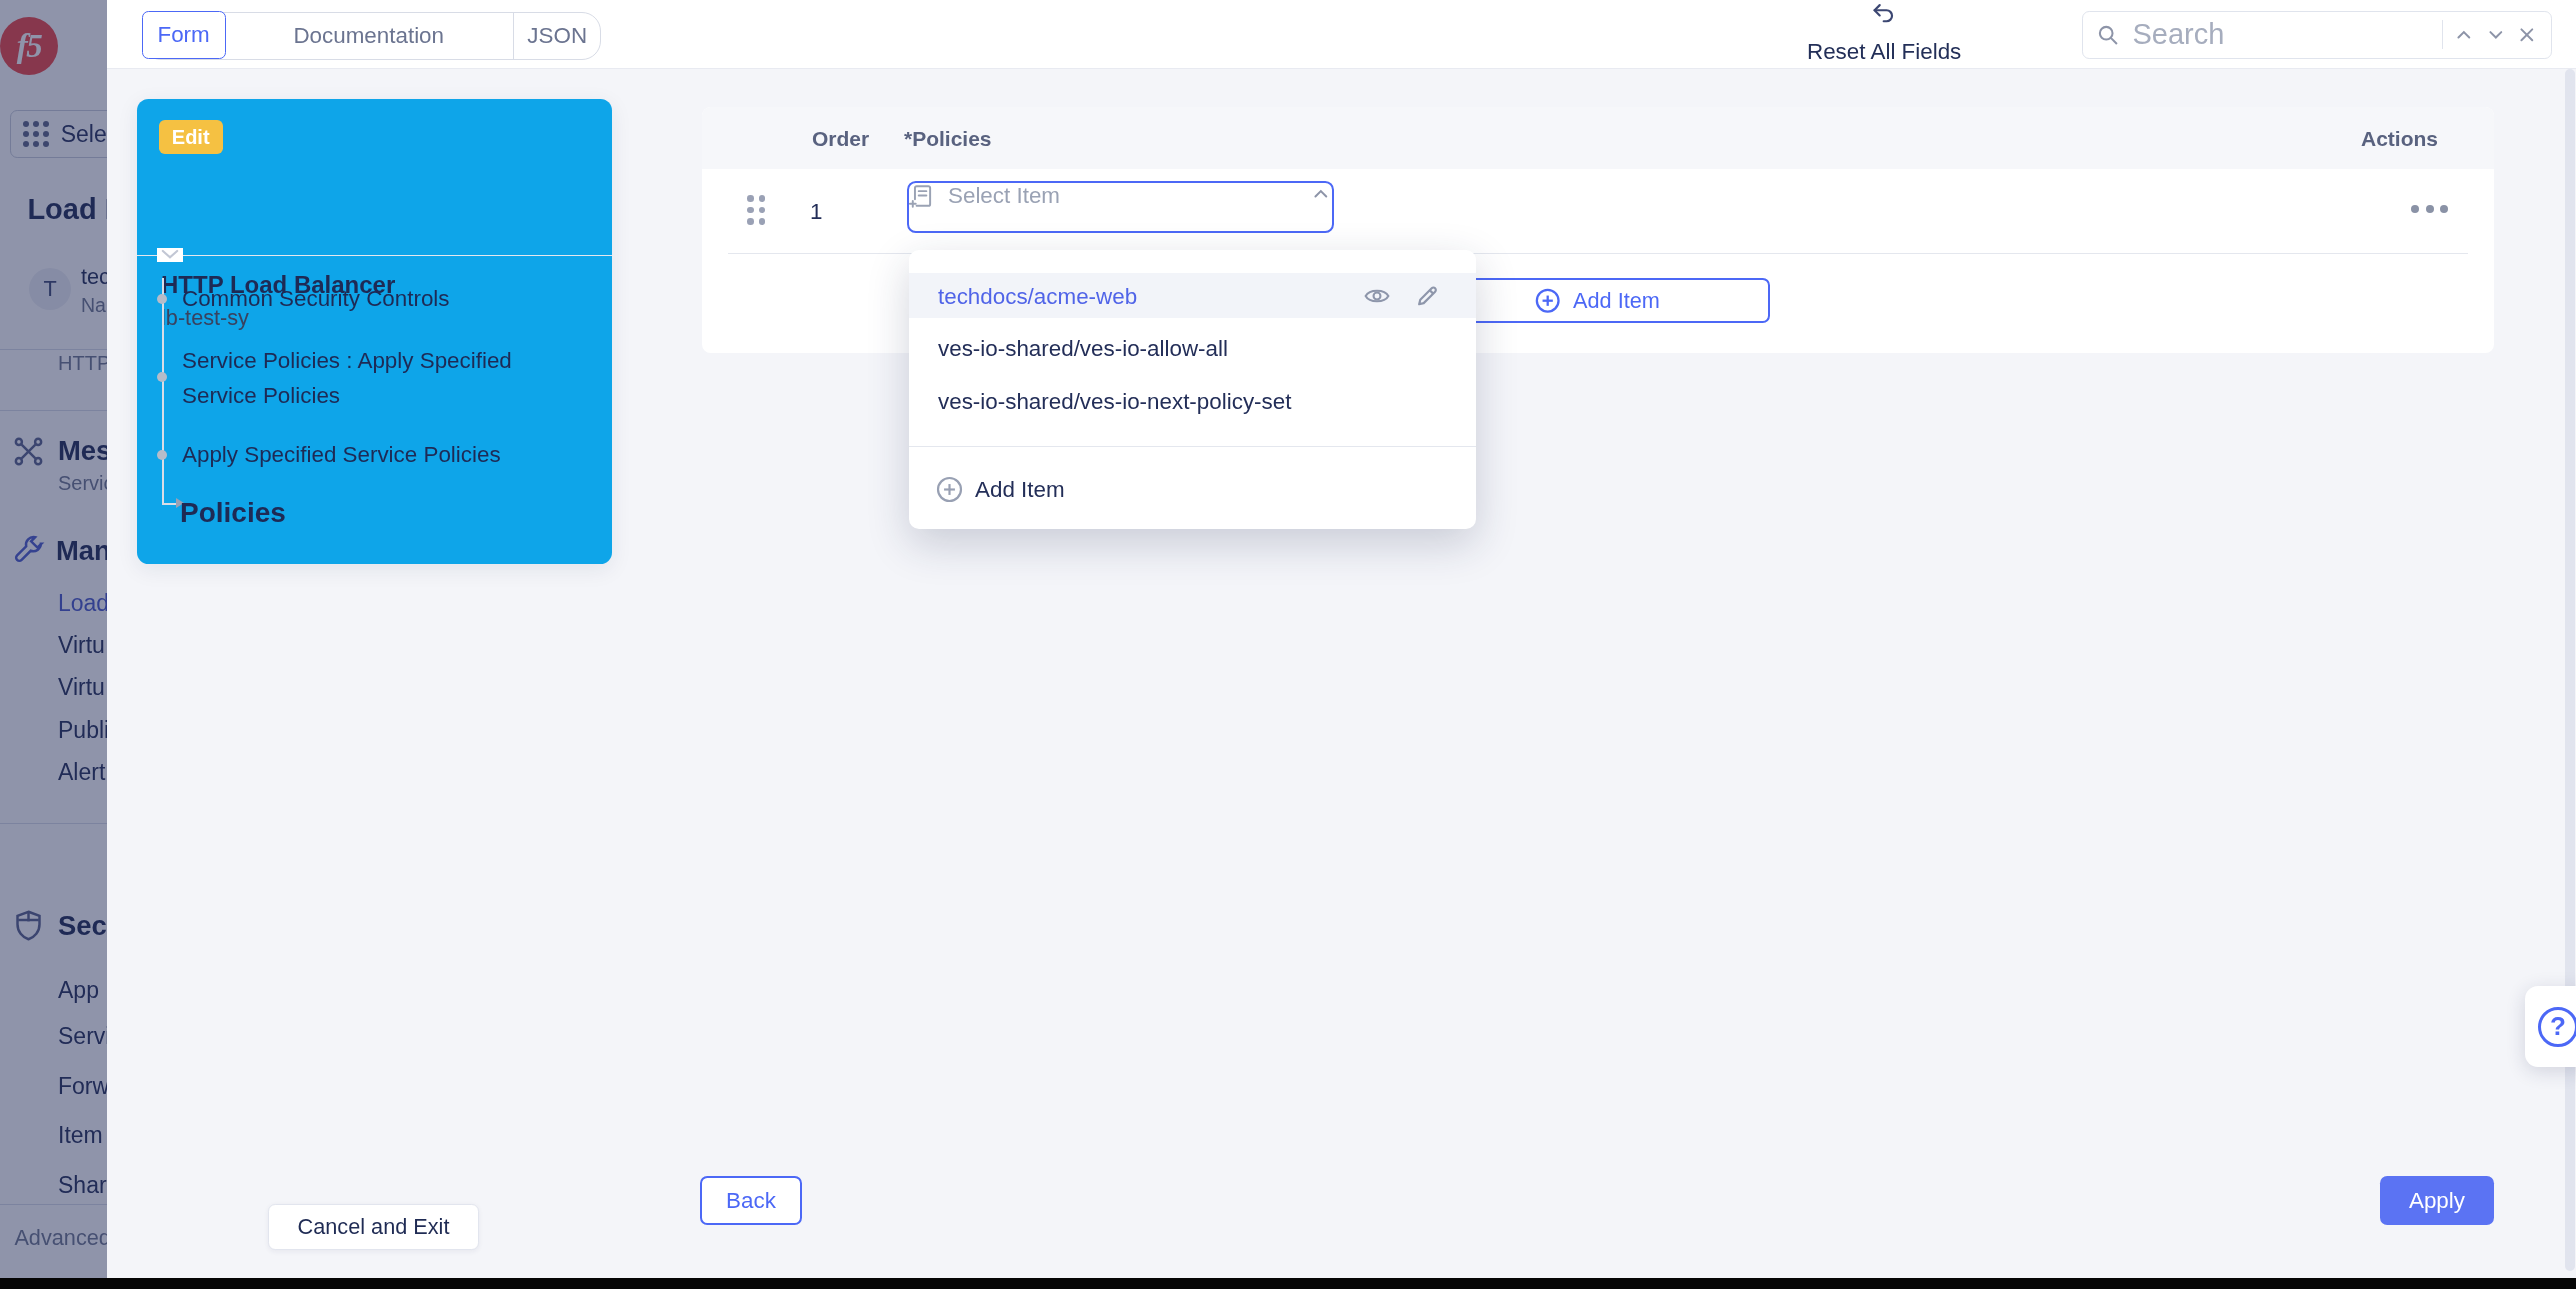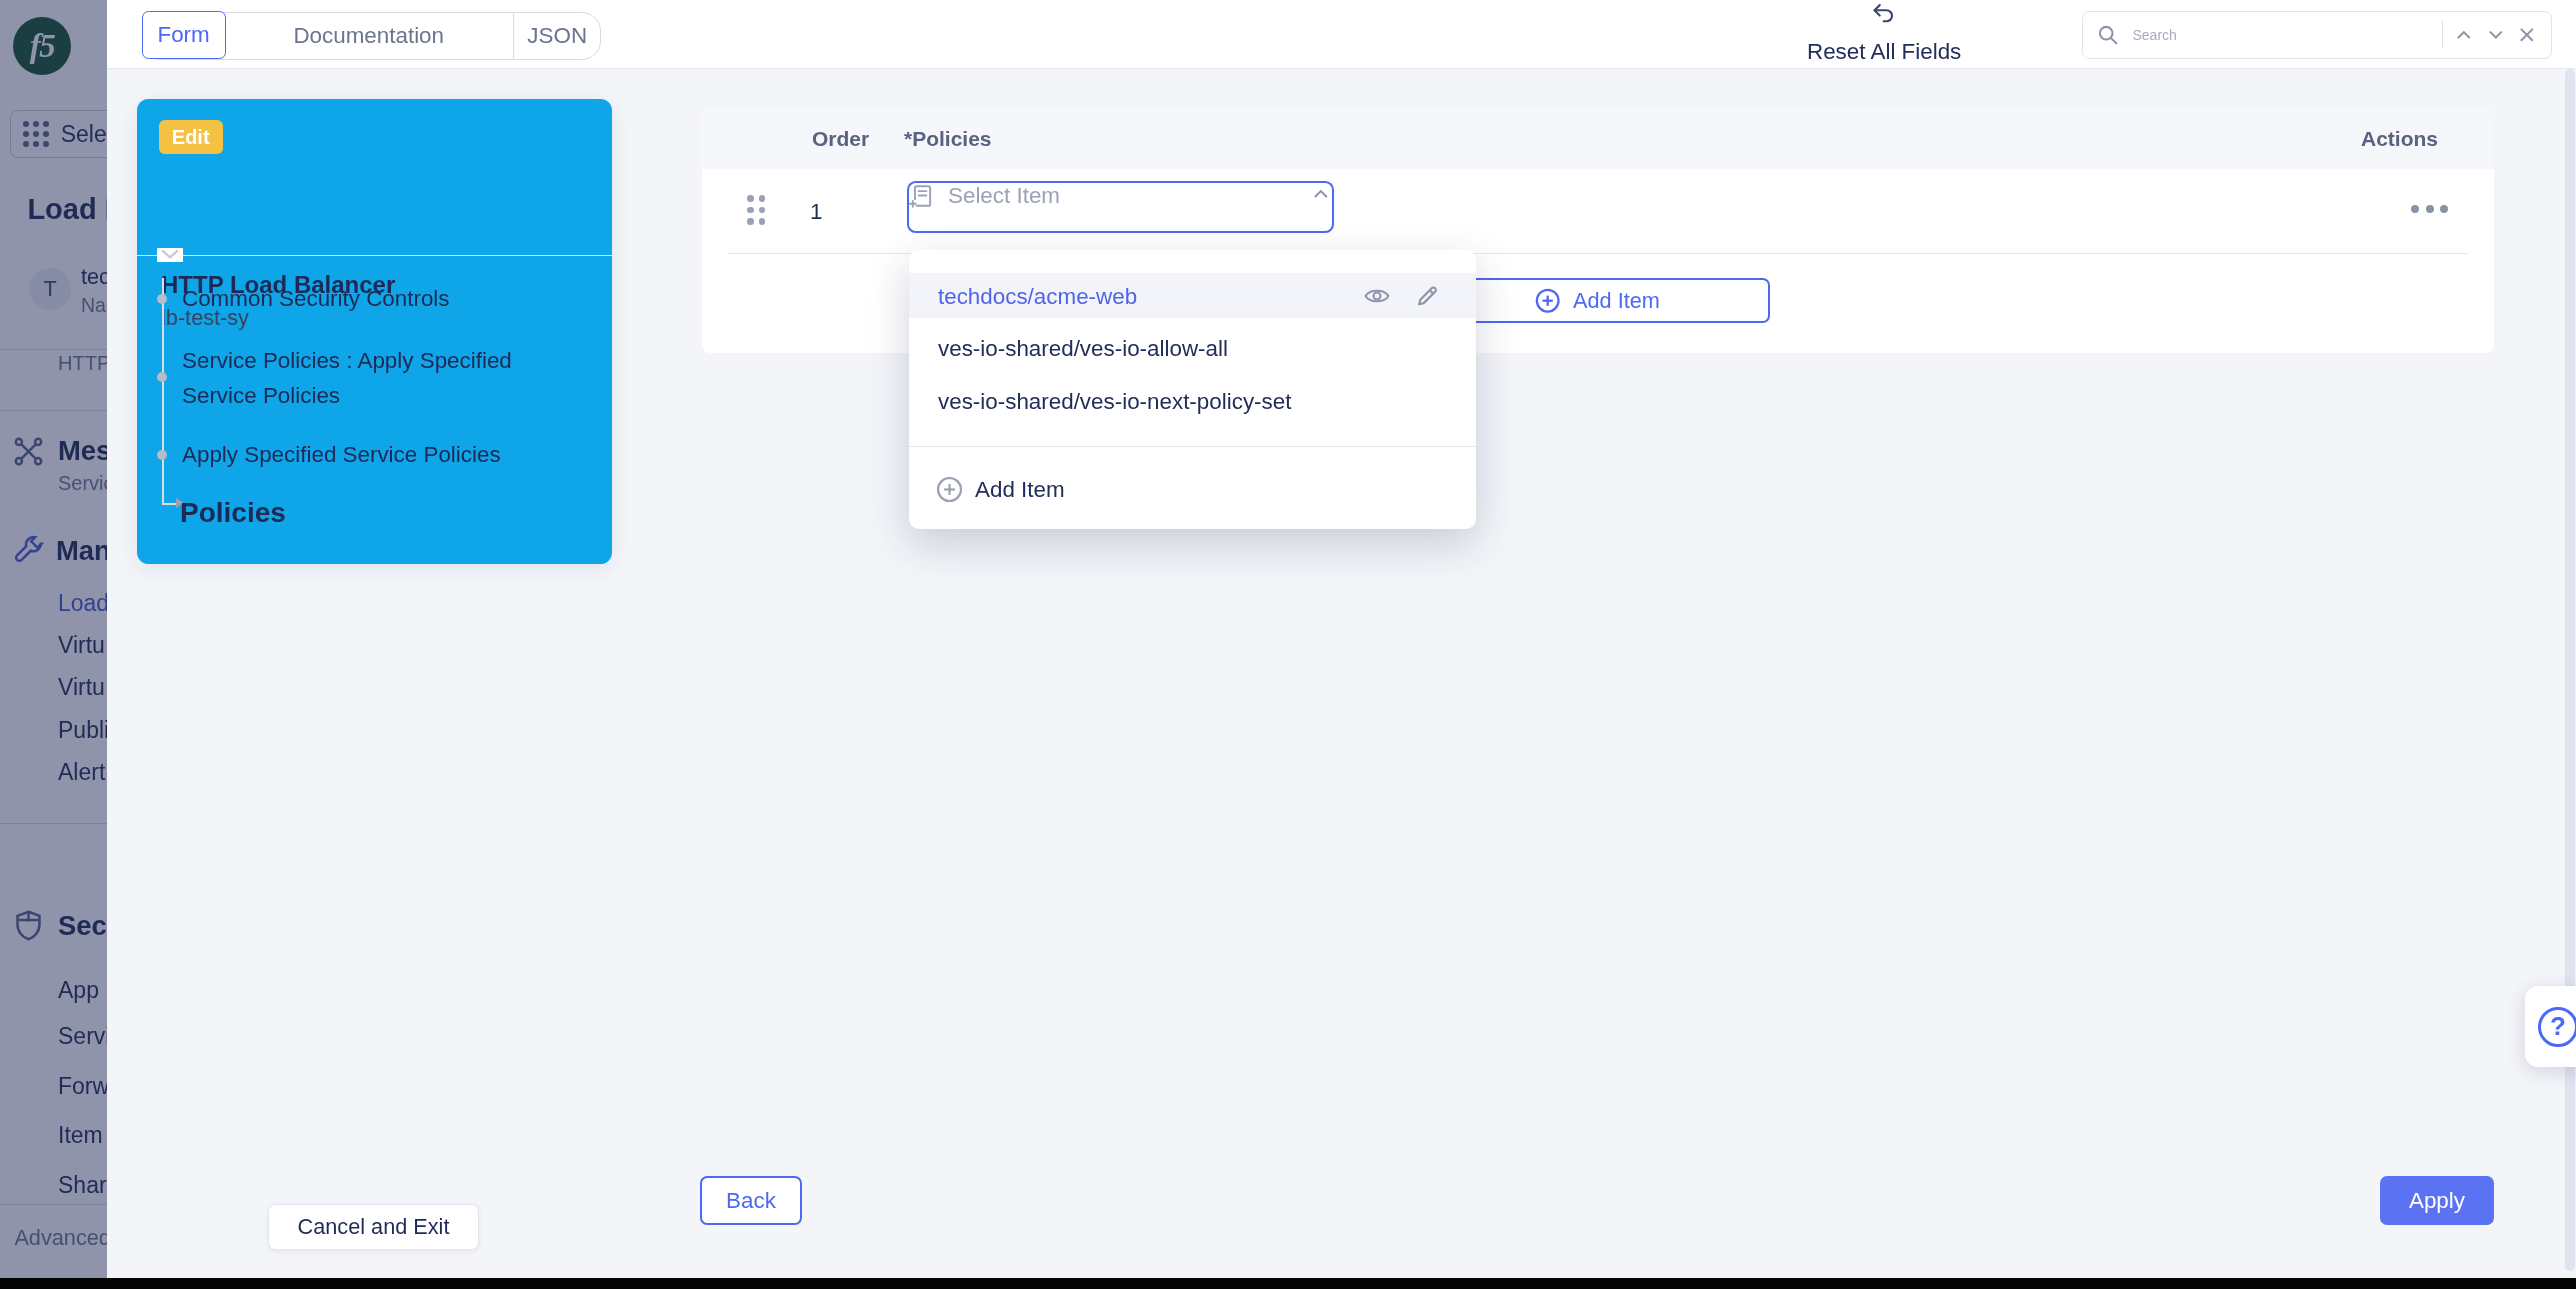--- a/index.html
+++ b/index.html
@@ -4,21 +4,21 @@
 <style>
   html,body{margin:0;padding:0;background:#000;}
   #screen{position:relative;width:2576px;height:1290px;overflow:hidden;background:#F4F5F9;
           font-family:"Liberation Sans",sans-serif;color:#202C57;}
   .abs{position:absolute;}
 
   
   #sidebar{left:0;top:0;width:107px;height:1290px;background:#FFFFFF;overflow:hidden;}
   #sidebar .scrim{position:absolute;left:0;top:0;width:107px;height:1290px;
                   background:rgba(32,42,85,0.5);z-index:5;}
-  .f5-logo{left:13px;top:17.3px;width:58px;height:58px;border-radius:50%;background:#14532d;
+  .f5-logo{left:0;top:17.3px;width:58px;height:58px;border-radius:50%;background:#ef4444;
            display:flex;align-items:center;justify-content:center;}
   .f5-logo span{color:#fff;font-family:"Liberation Serif",serif;font-style:italic;
                 font-weight:bold;font-size:33px;letter-spacing:-1.4px;}
   .ws-btn{left:10px;top:110px;width:152px;height:48px;border:1.4px solid #C8CDDA;border-radius:7.2px;
           display:flex;align-items:center;padding-left:11.5px;box-sizing:border-box;background:#fff;}
   .grid-dots{display:grid;grid-template-columns:repeat(3,6.5px);grid-gap:3.6px;margin-right:11.5px;}
   .grid-dots i{width:6.5px;height:6.5px;border-radius:50%;background:#5A6386;}
   .ws-btn span{font-size:23px;color:#27315C;}
   .sb-heading{left:27.4px;top:193px;font-size:29px;font-weight:bold;color:#1E2A55;white-space:nowrap;}
   .avatar{left:29px;top:268px;width:42px;height:42px;border-radius:50%;background:#EDEFF4;
@@ -38,21 +38,21 @@
   #pageHeader{left:0;top:0;width:2469px;height:69px;background:#fff;border-bottom:1.4px solid #E8EAF1;box-sizing:border-box;}
   .tabs{left:35px;top:11.5px;height:48px;display:flex;border:1.4px solid #D8DCE6;border-radius:19px;
         box-sizing:border-box;background:#fff;}
   .tab{display:flex;align-items:center;justify-content:center;font-size:22.4px;color:#6B7490;box-sizing:border-box;}
   .tab.form{width:84px;border:1.4px solid #4C68F6;border-radius:6.5px;color:#4C68F6;margin:-1.4px;height:48px;background:#fff;}
   .tab.doc{width:289px;}
   .tab.json{width:87px;border-left:1.4px solid #D8DCE6;}
   .reset{left:1700px;top:0;height:69px;display:flex;align-items:center;gap:11.5px;font-size:22.4px;color:#232F58;flex-direction:column;}
   .searchbox{left:1975px;top:10.8px;width:470px;height:48px;background:#fff;border:1.4px solid #E0E4ED;border-radius:7.2px;
              box-sizing:border-box;display:flex;align-items:center;padding:0 13px;gap:10px;}
-  .searchbox input{flex:1;border:none;outline:none;font-size:14px;color:#232F58;background:transparent;
+  .searchbox input{flex:1;border:none;outline:none;font-size:29px;color:#232F58;background:transparent;
                    font-family:"Liberation Sans",sans-serif;min-width:0;}
   .searchbox input::placeholder{color:#A6ADBE;}
   .s-div{width:1.4px;height:29px;background:#E0E4ED;}
 
   
   #panel{left:30px;top:99px;width:475px;height:465px;background:#0ea5e9;border-radius:11.5px;
          box-shadow:0 5.8px 21.7px rgba(30,40,80,0.08);z-index:8;}
   .badge{left:21.7px;top:21px;width:64px;height:34px;background:#F5C142;border-radius:5.8px;
          display:flex;align-items:center;justify-content:center;color:#fff;font-size:20px;font-weight:bold;}
   .p-title{left:24px;top:172px;font-size:24px;font-weight:bold;color:#1E2A55;}

